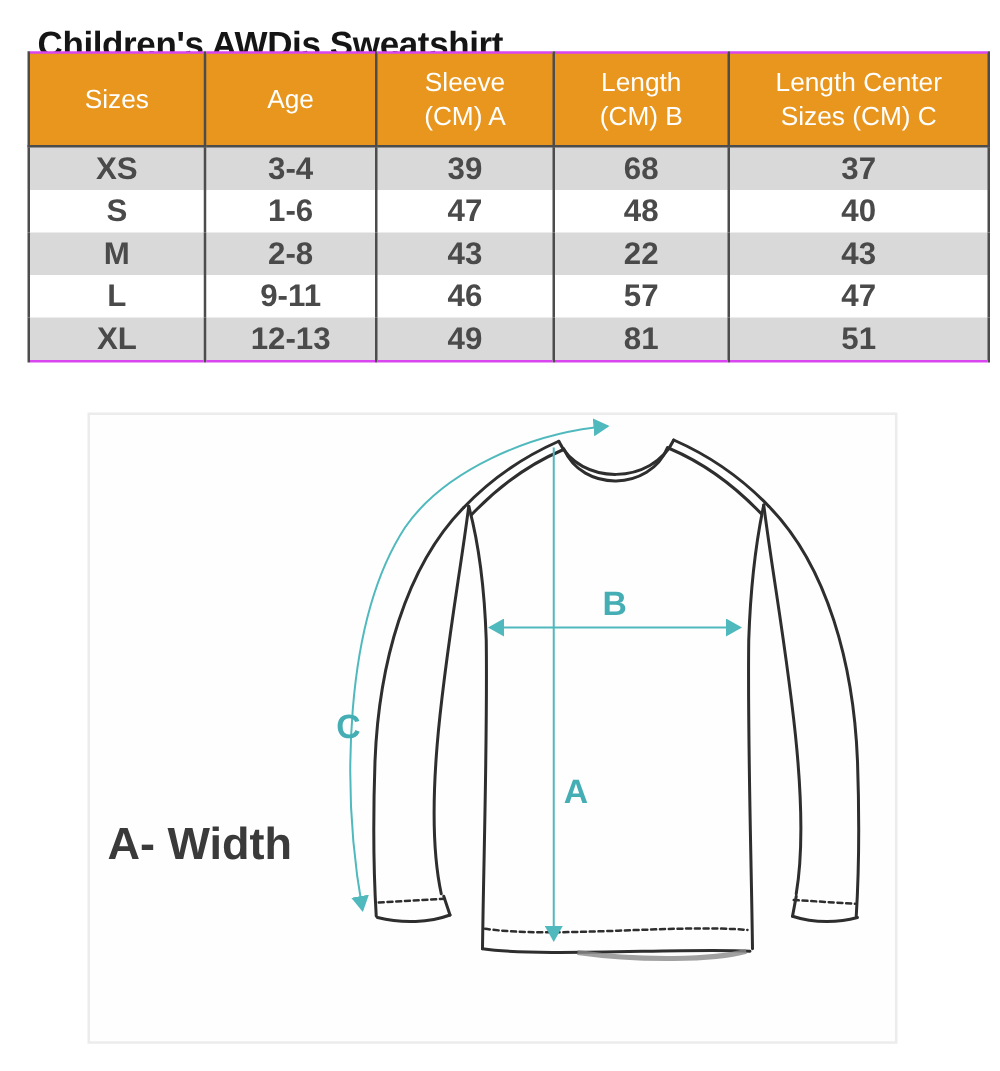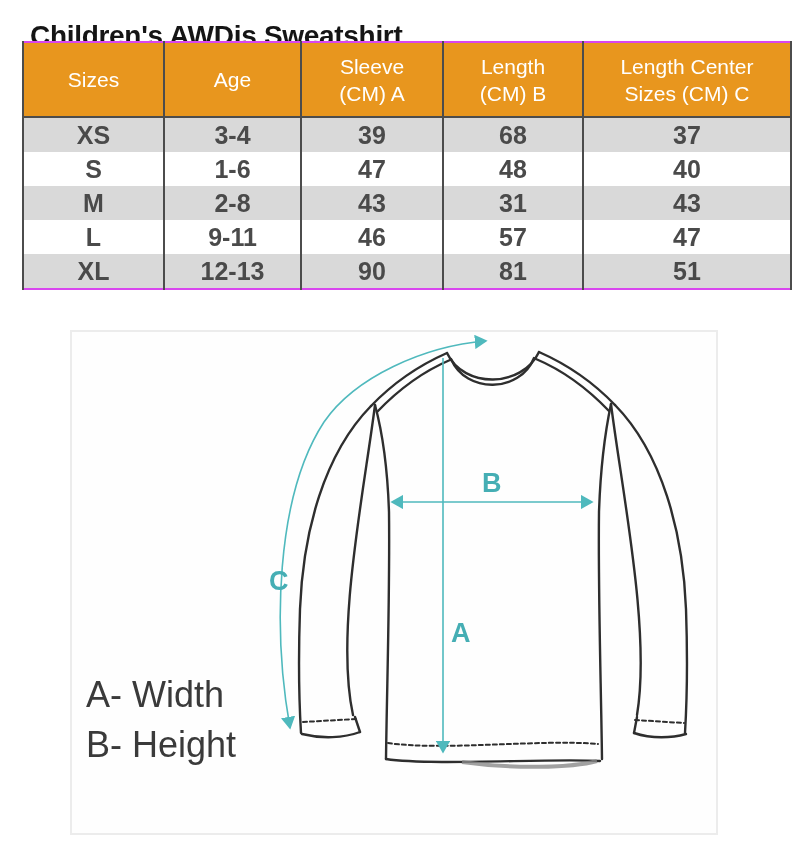--- a/index.html
+++ b/index.html
@@ -71,23 +71,23 @@
     background: #FEFEFE;
     border: 2px solid #ECECEC;
     box-sizing: border-box;
   }
   .diagram-box svg {
     position: absolute;
     left: 0; top: 0;
   }
   .diagram-legend {
     position: absolute;
-    left: 14px; top: 338px;
+    left: 14px; top: 318px;
     font-size: 36px;
-    font-weight: normal;
+    font-weight: bold;
     color: #3a3a3a;
     line-height: 50px;
     white-space: nowrap;
   }
   .svg-label {
     font-family: "Liberation Sans", "DejaVu Sans", sans-serif;
     font-size: 27px;
     font-weight: bold;
     fill: #45AEB4;
   }
@@ -141,34 +141,34 @@
       <td>S</td>
       <td>1-6</td>
       <td>47</td>
       <td>48</td>
       <td>40</td>
     </tr>
     <tr>
       <td>M</td>
       <td>2-8</td>
       <td>43</td>
-      <td>31</td>
+      <td>22</td>
       <td>43</td>
     </tr>
     <tr>
       <td>L</td>
       <td>9-11</td>
       <td>46</td>
       <td>57</td>
       <td>47</td>
     </tr>
     <tr>
       <td>XL</td>
       <td>12-13</td>
-      <td>90</td>
+      <td>49</td>
       <td>81</td>
       <td>51</td>
     </tr>
   </tbody>
 </table>
 
 <div class="diagram-box">
   <svg width="644" height="501" viewBox="0 0 644 501">
     <defs>
       <marker id="tealArrow" markerWidth="9" markerHeight="9" refX="7" refY="4.5" orient="auto-start-reverse">
@@ -219,15 +219,14 @@
       <path d="M 218,396 C 201,300 203,165 252,90 C 283,45 352,14 414,9" marker-start="url(#tealArrow)" marker-end="url(#tealArrow)"></path>
     </g>
 
     <text class="svg-label" x="379" y="310">A</text>
     <text class="svg-label" x="410" y="160">B</text>
     <text class="svg-label" x="197" y="258">C</text>
   </svg>
 
   <div class="diagram-legend">
     <div>A- Width</div>
-    <div>B- Height</div>
   </div>
 </div>
 
 </body></html>

